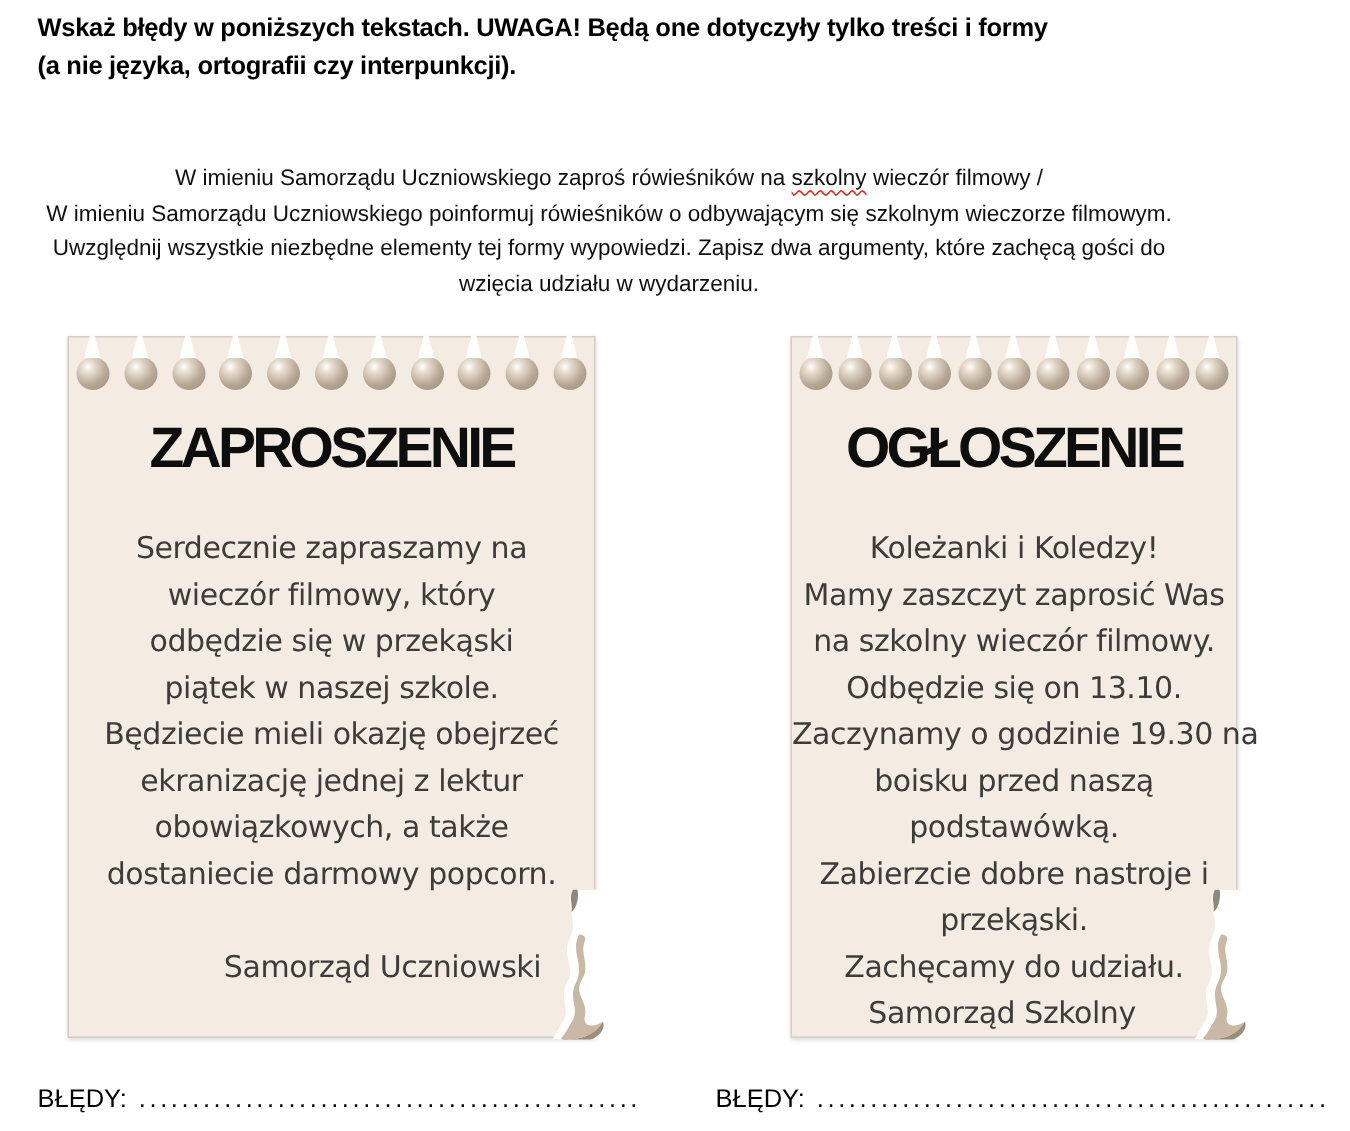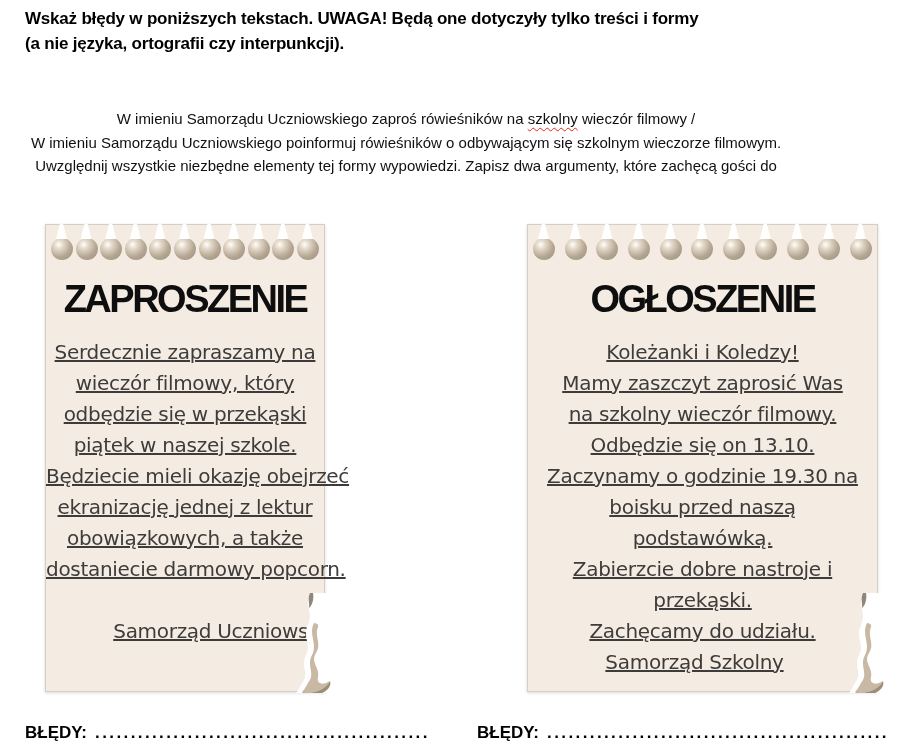--- a/index.html
+++ b/index.html
@@ -23,26 +23,26 @@
   .sic {
     text-decoration-line:underline;
     text-decoration-style:wavy;
     text-decoration-color:#e02a1e;
     text-decoration-thickness:1px;
     text-underline-offset:3px;
   }
 
   
   .card {
-    position:absolute; top:224px; width:280px; height:468px;
+    position:absolute; top:224px; width:352px; height:468px;
     background:#f4ebe3; border:1px solid #d6cdc3; box-sizing:border-box;
     box-shadow:0 1px 3px rgba(0,0,0,.15);
   }
   .card--left  { left:45px; }
-  .card--right { left:527px; width:351px; }
+  .card--right { left:527px; width:298px; }
 
   .holes { display:flex; justify-content:space-between; padding:13px 5px 0 5px; }
   .hole {
     position:relative; width:22px; height:22px; border-radius:50%; flex:0 0 auto;
     background:radial-gradient(circle at 35% 30%, #fffefb 0%, #e3d8c9 22%, #b5a793 58%, #9a8c78 100%);
   }
   .hole::before {
     content:""; position:absolute; left:5px; top:-14px; width:11px; height:15px;
     background:#ffffff; clip-path:polygon(35% 0, 65% 0, 100% 100%, 0 100%);
   }
@@ -51,52 +51,53 @@
     margin:18px 0 0 0; text-align:center;
     font-family:"Liberation Sans", sans-serif;
     font-size:38px; font-weight:bold; letter-spacing:-2.5px; color:#0e0e0e;
     white-space:nowrap;
   }
 
   .paper-text {
     font-family:"DejaVu Sans","Liberation Sans",sans-serif;
     font-size:20px; line-height:31px; color:#3d3c3a; letter-spacing:-0.3px;
   }
-  .card-body { margin-top:16px; text-align:center;text-decoration:underline; }
+  .card-body { margin-top:29px; text-align:center; }
   .note-line { white-space:nowrap; }
 
   .signature { white-space:nowrap; }
   .card--left  .signature { margin-top:31px; text-align:center; transform:translateX(34px); }
   .card--right .signature { margin-top:0; text-align:center; padding-right:16px; }
 
   .curl { position:absolute; right:-16px; bottom:-2px; width:54px; height:100px; }
 
   
   .answer {
-    position:absolute; top:723px; font-size:17px; font-weight:bold; color:#000;
+    position:absolute; top:723px; font-size:17px; font-weight:normal; color:#000;
     white-space:nowrap;
   }
   .answer--left  { left:25px; }
   .answer--right { left:477px; }
   .answer .dots { margin-left:8px; letter-spacing:2.4px; }
 </style>
 </head>
 <body>
 
 <div class="page">
 
   <div class="doc-header">
     <div>Wskaż błędy w poniższych tekstach. UWAGA! Będą one dotyczyły tylko treści i formy</div>
     <div>(a nie języka, ortografii czy interpunkcji).</div>
   </div>
 
   <div class="instructions">
     <div><span>W imieniu Samorządu Uczniowskiego zaproś rówieśników na </span><span class="sic">szkolny</span><span> wieczór filmowy /</span></div>
     <div>W imieniu Samorządu Uczniowskiego poinformuj rówieśników o odbywającym się szkolnym wieczorze filmowym.</div>
     <div>Uwzględnij wszystkie niezbędne elementy tej formy wypowiedzi. Zapisz dwa argumenty, które zachęcą gości do</div>
+    <div>wzięcia udziału w wydarzeniu.</div>
   </div>
 
   <div class="card card--left">
     <div class="holes">
       <span class="hole"></span>
         <span class="hole"></span>
         <span class="hole"></span>
         <span class="hole"></span>
         <span class="hole"></span>
         <span class="hole"></span>

